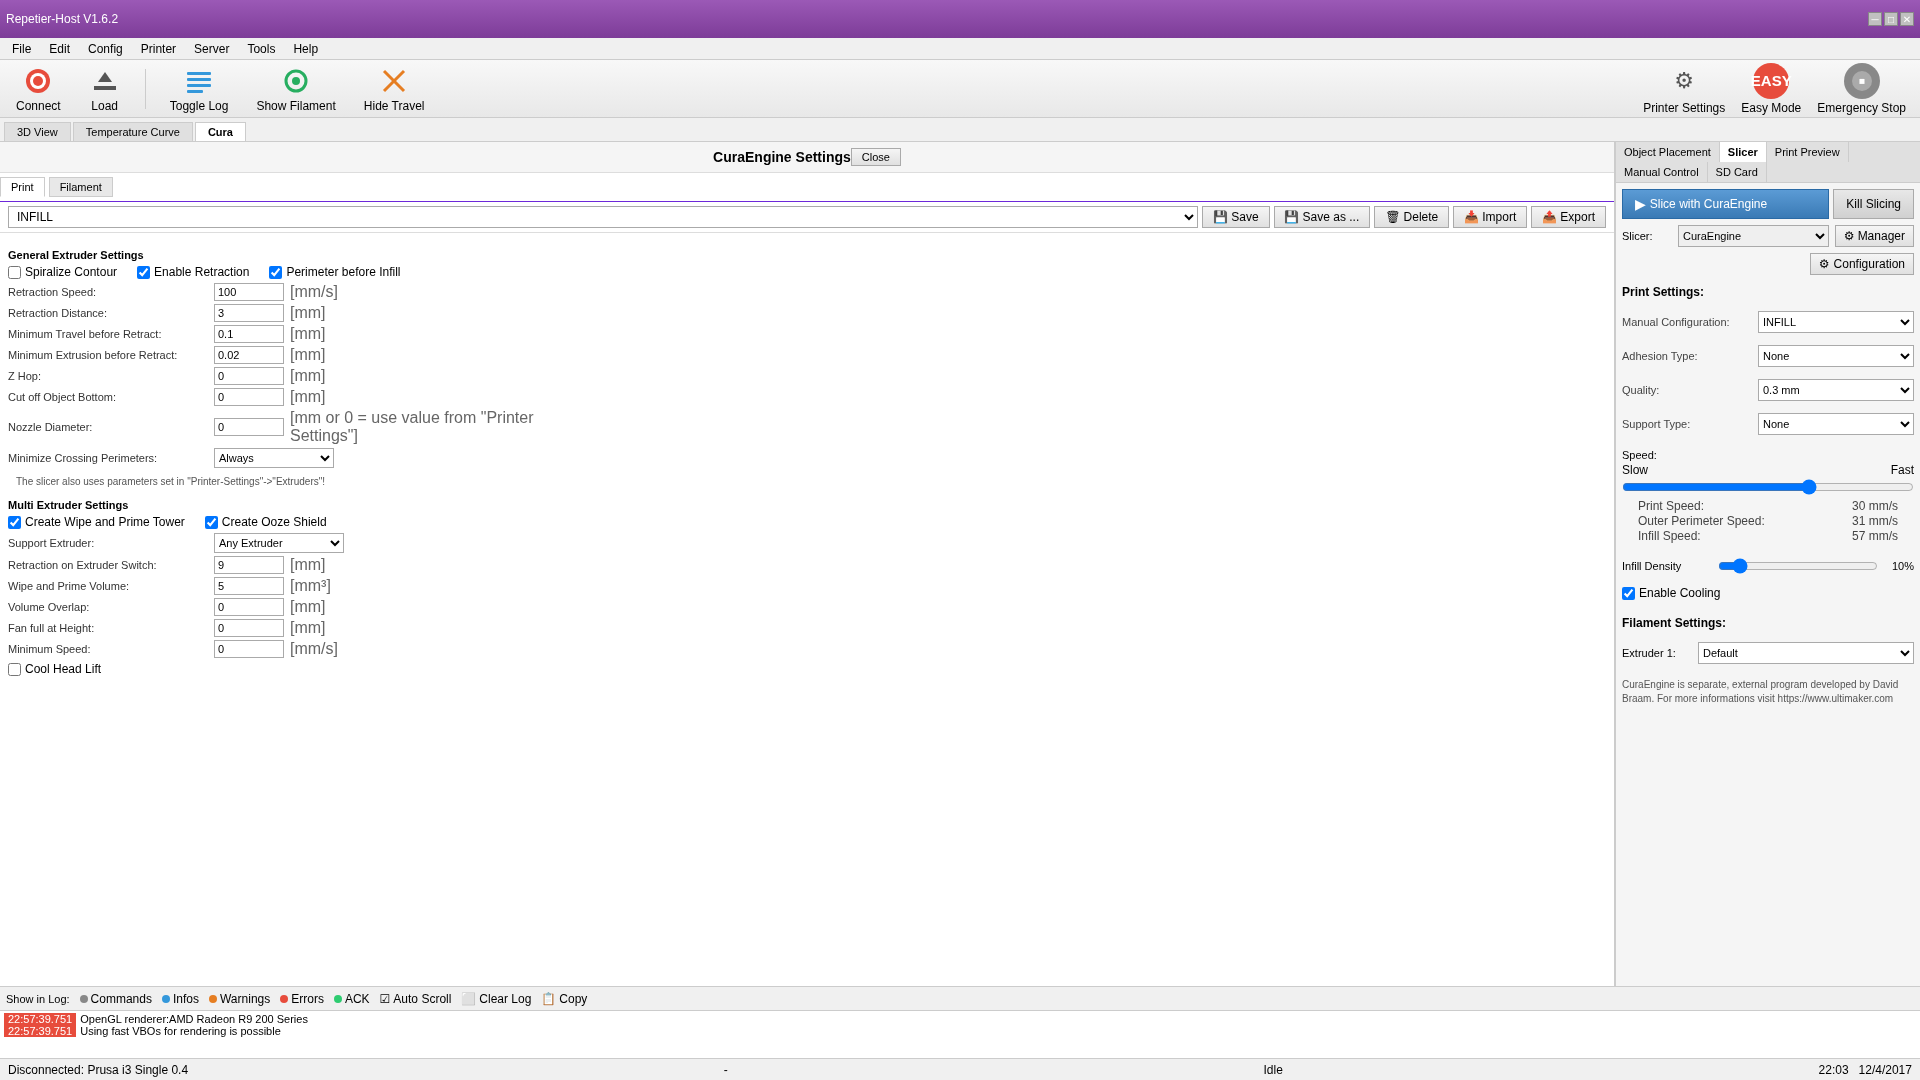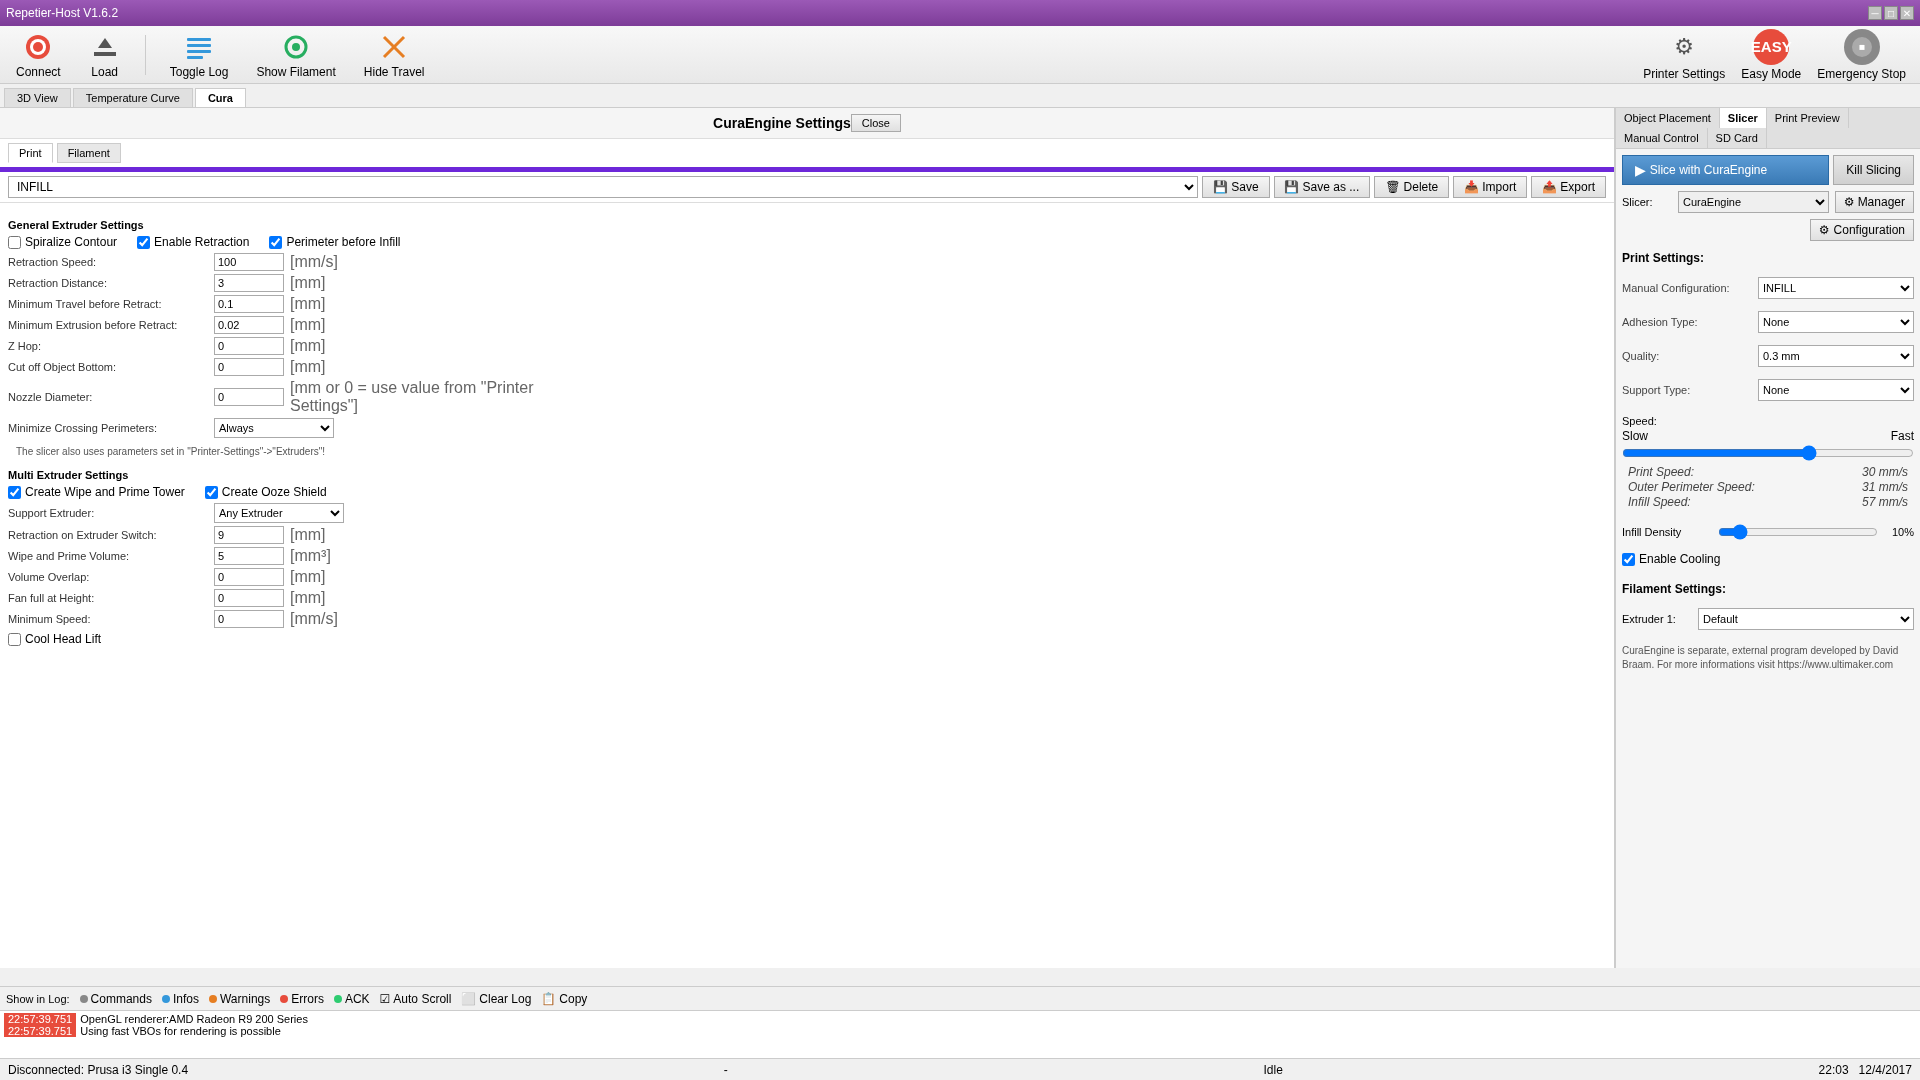--- a/index.html
+++ b/index.html
@@ -2,21 +2,21 @@
 <html><head>
   <meta charset="utf-8">
   <style>
     * { box-sizing: border-box; margin: 0; padding: 0; font-family: 'Segoe UI', Tahoma, sans-serif; font-size: 12px; }
     body { width: 1920px; height: 1080px; overflow: hidden; background: #f0f0f0; }
 
     
     #title-bar {
       background: linear-gradient(to bottom, #9b59b6, #7d3c98);
       color: white;
-      height: 26px;
+      height: 38px;
       display: flex;
       align-items: center;
       justify-content: space-between;
       padding: 0 6px;
       font-size: 11px;
     }
     #title-bar-controls { display: flex; gap: 2px; }
     #title-bar-controls span {
       width: 14px; height: 14px; background: #c0c0c0; border: 1px solid #888;
       display: flex; align-items: center; justify-content: center; font-size: 10px; cursor: pointer;
@@ -324,21 +324,21 @@
       flex: 1;
       height: 22px;
       border: 1px solid #aaa;
       background: white;
       font-size: 11px;
     }
 
     
     .speed-section { margin: 6px 0; }
     .speed-details { font-size: 10px; color: #444; }
-    .speed-detail-row { display: flex; justify-content: space-between; margin: 1px 6px; font-style: italic; }
+    .speed-detail-row { display: flex; justify-content: space-between; margin: 1px 16px; }
 
     
     .density-row {
       display: flex;
       align-items: center;
       gap: 6px;
       margin: 4px 0;
     }
     .density-label { font-size: 11px; width: 90px; }
     .density-slider { flex: 1; }
@@ -479,20 +479,29 @@
 
   <div id="title-bar">
     <span>Repetier-Host V1.6.2</span>
     <div id="title-bar-controls">
       <span>─</span>
       <span>□</span>
       <span>✕</span>
     </div>
   </div>
 
+  <div id="menu-bar">
+    <span class="menu-item">File</span>
+    <span class="menu-item">Edit</span>
+    <span class="menu-item">Config</span>
+    <span class="menu-item">Printer</span>
+    <span class="menu-item">Server</span>
+    <span class="menu-item">Tools</span>
+    <span class="menu-item">Help</span>
+  </div>
 
   <div id="toolbar">
     <div class="tool-btn tool-connect">
       <div class="tool-icon">
         <svg width="30" height="30" viewBox="0 0 30 30">
           <circle cx="15" cy="15" r="12" fill="#e74c3c"></circle>
           <circle cx="15" cy="15" r="8" fill="white"></circle>
           <circle cx="15" cy="15" r="5" fill="#e74c3c"></circle>
         </svg>
       </div>
@@ -573,21 +582,21 @@
 
   <div id="content-area" style="display: flex; flex: 0 0 auto; position: relative; height: 860px;">
 
     <div id="left-panel" style="flex:1; background:white; border-right:1px solid #ccc; display:flex; flex-direction:column; overflow:hidden;">
 
       <div id="settings-header" style="display:flex;align-items:center;justify-content:center;padding:6px 10px;background:#f5f5f5;border-bottom:1px solid #ddd;">
         <span id="settings-title">CuraEngine Settings</span>
         <button class="close-btn">Close</button>
       </div>
 
-      <div id="pf-tabs" style="display:flex;padding:4px 8px;border-bottom:5px solid #6d28d9;">
+      <div id="pf-tabs" style="display:flex;padding:4px 0;border-bottom:1px solid #6d28d9;">
         <div class="pf-tab active">Print</div>
         <div class="pf-tab">Filament</div>
       </div>
 
       <div id="config-row" style="display:flex;align-items:center;padding:4px 8px;gap:4px;border-bottom:1px solid #ddd;">
         <select class="config-select">
           <option>INFILL</option>
         </select>
         <button class="cfg-btn">
           <span>💾</span>

